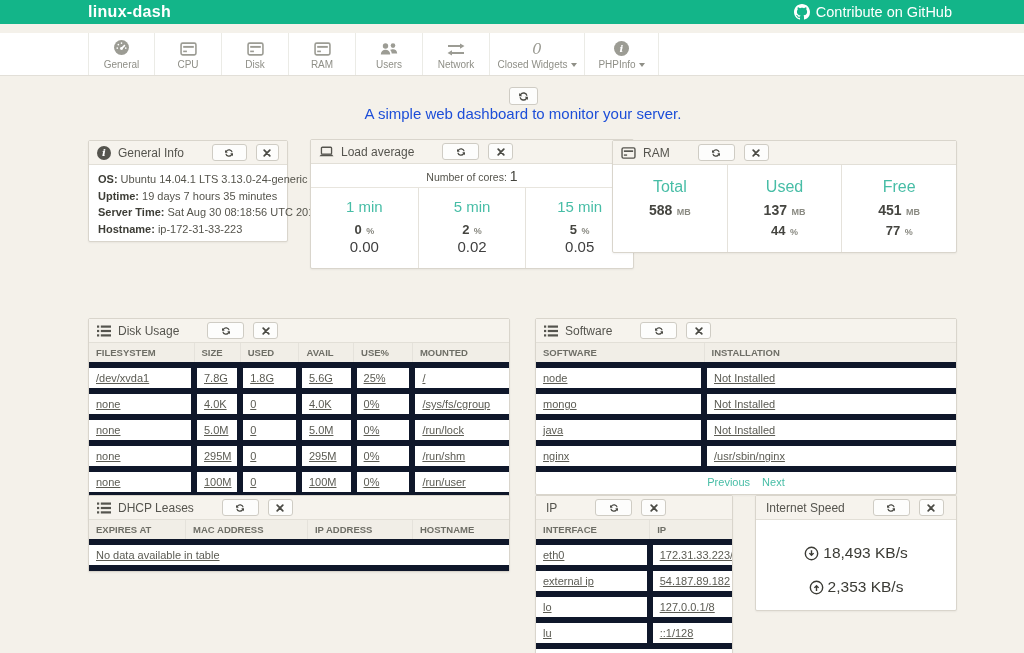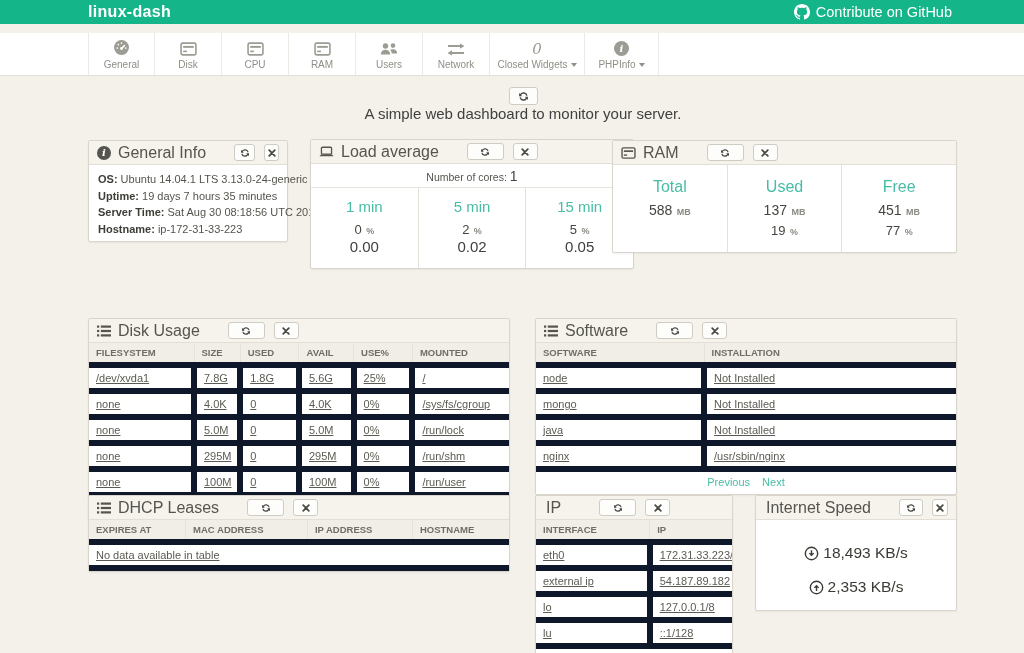--- a/index.html
+++ b/index.html
@@ -21,44 +21,44 @@
   .nav-item.wide { width:95px; }
   .nav-item.mid { width:74px; }
   .nav-ico { height:17px; display:flex; align-items:flex-end; justify-content:center; color:#9c9c94; }
   .zero-badge { font-family:"DejaVu Serif",serif; font-style:italic; font-size:15px; color:#9c9c94; line-height:14px; }
   .caret { display:inline-block; width:0; height:0; border-left:3.5px solid transparent; border-right:3.5px solid transparent; border-top:4px solid #8f8f87; margin-left:3px; vertical-align:middle; }
   .info-dot { display:inline-flex; width:14px; height:14px; border-radius:50%; background:#9c9c94; color:#fff; align-items:center; justify-content:center; font-family:"DejaVu Serif",serif; font-style:italic; font-weight:bold; font-size:10px; }
 
   
   #content { position:absolute; top:76px; left:0; width:1024px; height:577px; }
   #refresh-all { position:absolute; top:11px; left:509px; width:29px; height:18px; }
-  #tagline { position:absolute; top:29px; left:88px; width:870px; text-align:center; font-size:15px; color:#404040; }
+  #tagline { position:absolute; top:29px; left:88px; width:870px; text-align:center; font-size:15px; color:#1d4ed8; }
 
   
   .widget { position:absolute; background:#fff; border:1px solid #d9d5cc; border-radius:2px; box-shadow:0 1px 2px rgba(0,0,0,.05); }
   .whead { display:flex; align-items:center; height:24px; background:#f6f3ed; border-bottom:1px solid #e2dfd7; padding:0 8px; }
   .wicon { display:flex; align-items:center; color:#55544e; }
-  .wtitle { margin-left:7px; font-size:16px; color:#55544e; white-space:nowrap; }
+  .wtitle { margin-left:7px; font-size:12px; color:#55544e; white-space:nowrap; }
   .btn { display:inline-flex; align-items:center; justify-content:center; background:#fdfdfc; border:1px solid #cfccc4; border-radius:3px; height:17px; cursor:pointer; padding:0; }
   .btn-refresh { width:37px; margin-left:28px; }
   .btn-close { width:25px; margin-left:9px; }
 
   .info-body { padding:6px 9px 4px; }
   .info-line { font-size:11px; color:#55544c; line-height:16.5px; white-space:nowrap; }
   .info-line b { color:#3d3d36; }
 
   .cores-row { text-align:center; font-size:10.5px; color:#55544c; padding:4px 0 3px; border-bottom:1px solid #e8e5de; }
   .cores-val { font-size:14px; color:#44443e; margin-left:3px; }
 
   .stat-cols { display:flex; text-align:center; }
   .stat-col { flex:1; padding:10px 0 13px; border-left:1px solid #e5e2db; }
   .stat-col:first-child { border-left:none; }
   .stat-label { color:#47bda6; font-size:15px; margin-bottom:5px; }
   .stat-label.lg { font-size:16px; }
-  .stat-num { font-weight:normal; color:#454540; font-size:13px;margin-top:43px; }
+  .stat-num { font-weight:bold; color:#454540; font-size:13px;margin-top:43px; }
   .stat-unit { font-size:9px; color:#8a8a82; font-weight:bold; }
   .stat-val { font-size:15px; color:#404040; margin-top:0; }
   .stat-line { margin-top:2px; }
 
   .wtable { width:100%; border-collapse:collapse; table-layout:fixed; }
   .wtable th { background:#f1eee7; text-transform:uppercase; font-size:9.5px; color:#6e6e66; font-weight:bold; text-align:left; padding:4px 7px; border:1px solid #e5e2db; border-top:none; }
   .wtable td { padding:4px 7px; border:6px solid #0f172a; font-size:11px; color:#5b5b53; overflow:hidden; white-space:nowrap;text-decoration:underline; }
   .wtable th:first-child, .wtable td:first-child { border-left:none; }
   .wtable th:last-child, .wtable td:last-child { border-right:none; }
   .pager { text-align:center; padding:4px 0 6px; font-size:11px; }
@@ -99,31 +99,31 @@
       <span>General</span>
     </div>
     <div class="nav-item">
       <span class="nav-ico">
         <svg width="17" height="14" viewBox="0 0 16 13">
             <rect x="1" y="1" width="14" height="11" rx="1.5" fill="none" stroke="#9c9c94" stroke-width="1.5"></rect>
             <rect x="3" y="3.6" width="10" height="1.8" fill="#9c9c94"></rect>
             <rect x="3" y="8" width="3.5" height="1.5" fill="#9c9c94"></rect>
           </svg>
       </span>
-      <span>Disk</span>
+      <span>CPU</span>
     </div>
     <div class="nav-item">
       <span class="nav-ico">
         <svg width="17" height="14" viewBox="0 0 16 13">
             <rect x="1" y="1" width="14" height="11" rx="1.5" fill="none" stroke="#9c9c94" stroke-width="1.5"></rect>
             <rect x="3" y="3.6" width="10" height="1.8" fill="#9c9c94"></rect>
             <rect x="3" y="8" width="3.5" height="1.5" fill="#9c9c94"></rect>
           </svg>
       </span>
-      <span>CPU</span>
+      <span>Disk</span>
     </div>
     <div class="nav-item">
       <span class="nav-ico">
         <svg width="17" height="14" viewBox="0 0 16 13">
             <rect x="1" y="1" width="14" height="11" rx="1.5" fill="none" stroke="#9c9c94" stroke-width="1.5"></rect>
             <rect x="3" y="3.6" width="10" height="1.8" fill="#9c9c94"></rect>
             <rect x="3" y="8" width="3.5" height="1.5" fill="#9c9c94"></rect>
           </svg>
       </span>
       <span>RAM</span>
@@ -260,21 +260,21 @@
         </button>
     </div>
     <div class="stat-cols">
       <div class="stat-col" style="padding-top:13px;">
         <div class="stat-label lg">Total</div>
         <div class="stat-line"><span class="stat-num" style="font-size:14px;">588</span> <span class="stat-unit">MB</span></div>
       </div>
       <div class="stat-col" style="padding-top:13px;">
         <div class="stat-label lg">Used</div>
         <div class="stat-line"><span class="stat-num" style="font-size:14px;">137</span> <span class="stat-unit">MB</span></div>
-        <div class="stat-line"><span class="stat-num" style="font-size:13px;">19</span> <span class="stat-unit">%</span></div>
+        <div class="stat-line"><span class="stat-num" style="font-size:13px;">44</span> <span class="stat-unit">%</span></div>
       </div>
       <div class="stat-col" style="padding-top:13px;">
         <div class="stat-label lg">Free</div>
         <div class="stat-line"><span class="stat-num" style="font-size:14px;">451</span> <span class="stat-unit">MB</span></div>
         <div class="stat-line"><span class="stat-num" style="font-size:13px;">77</span> <span class="stat-unit">%</span></div>
       </div>
     </div>
   </section>
 
   <section class="widget" style="left:88px; top:242px; width:422px;">

